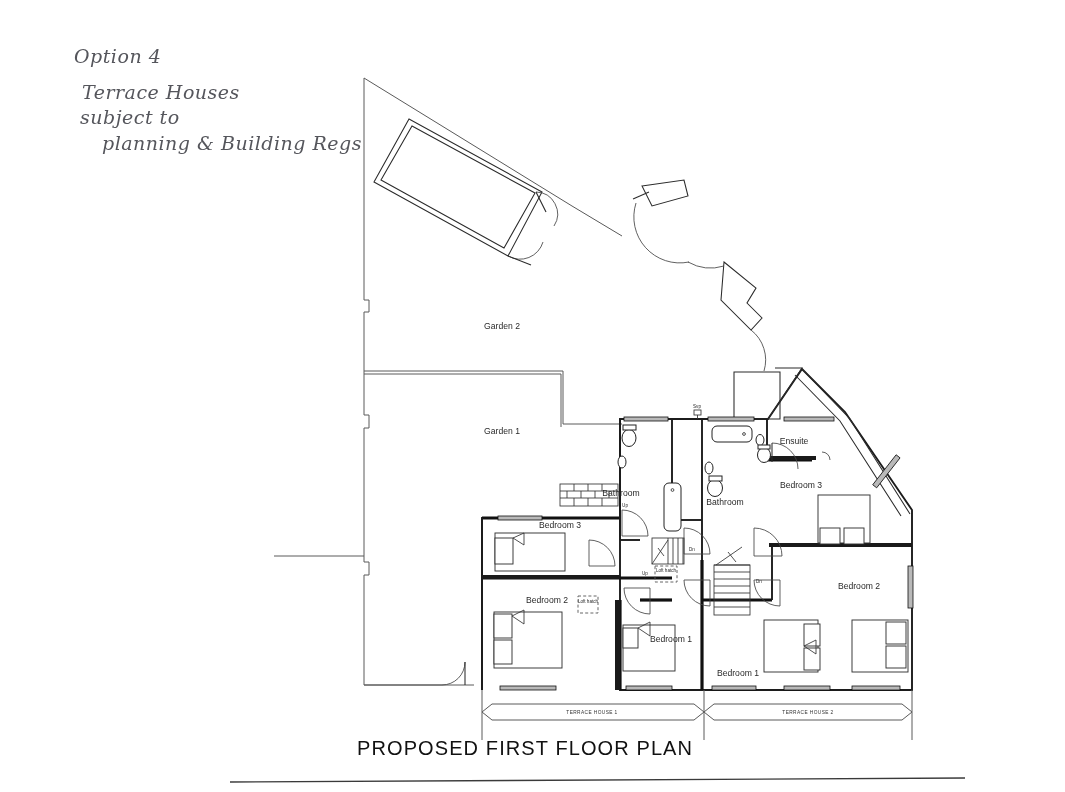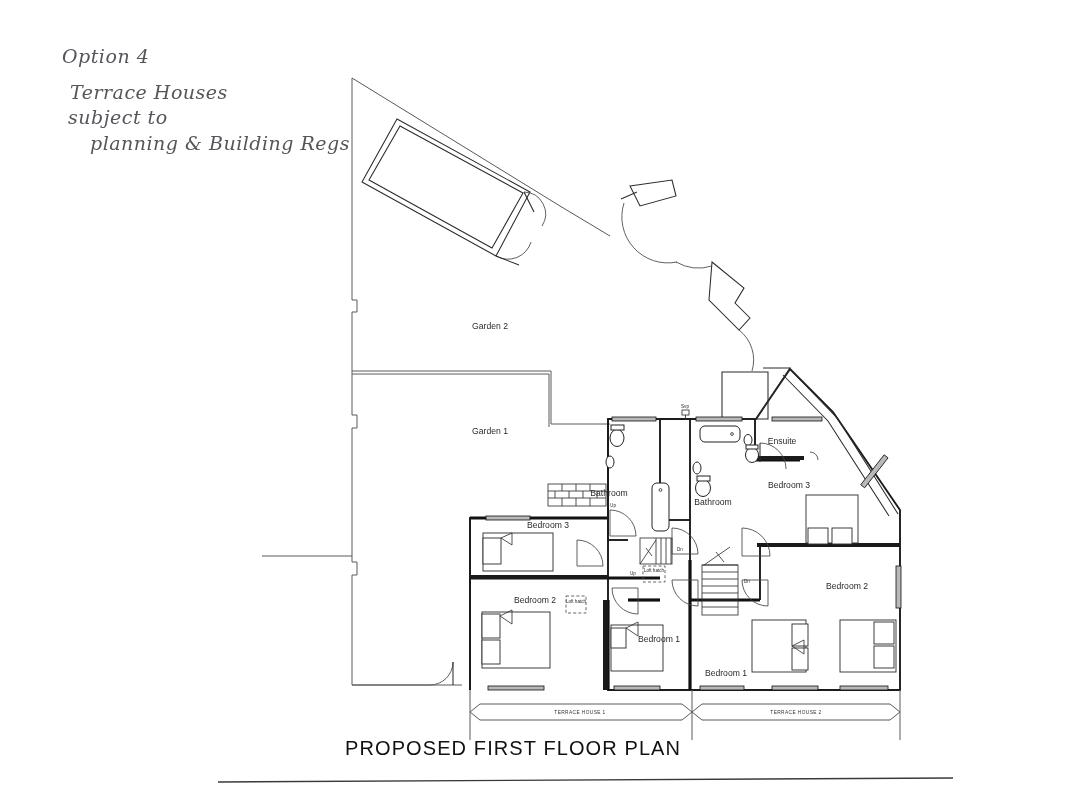--- a/index.html
+++ b/index.html
@@ -1,20 +1,20 @@
 <!DOCTYPE html>
 <html><head>
 <meta charset="utf-8">
 <style>
   html,body{margin:0;padding:0;background:#ffffff;}
   body{
     width:1065px;height:792px;position:relative;overflow:hidden;
     font-family:"Liberation Sans", sans-serif;color:#1a1a1a;
   }
-  #plan-root{position:absolute;left:0;top:0;width:955px;height:792px;}
+  #plan-root{position:absolute;left:12px;top:0;width:955px;height:792px;}
   svg{display:block;}
   .hand{
     font-family:"DejaVu Serif", serif;
     font-style:italic;
     fill:#55565c;
     font-size:19px;
     letter-spacing:.5px;
   }
   .title-text{
     font-family:"Liberation Sans", sans-serif;

